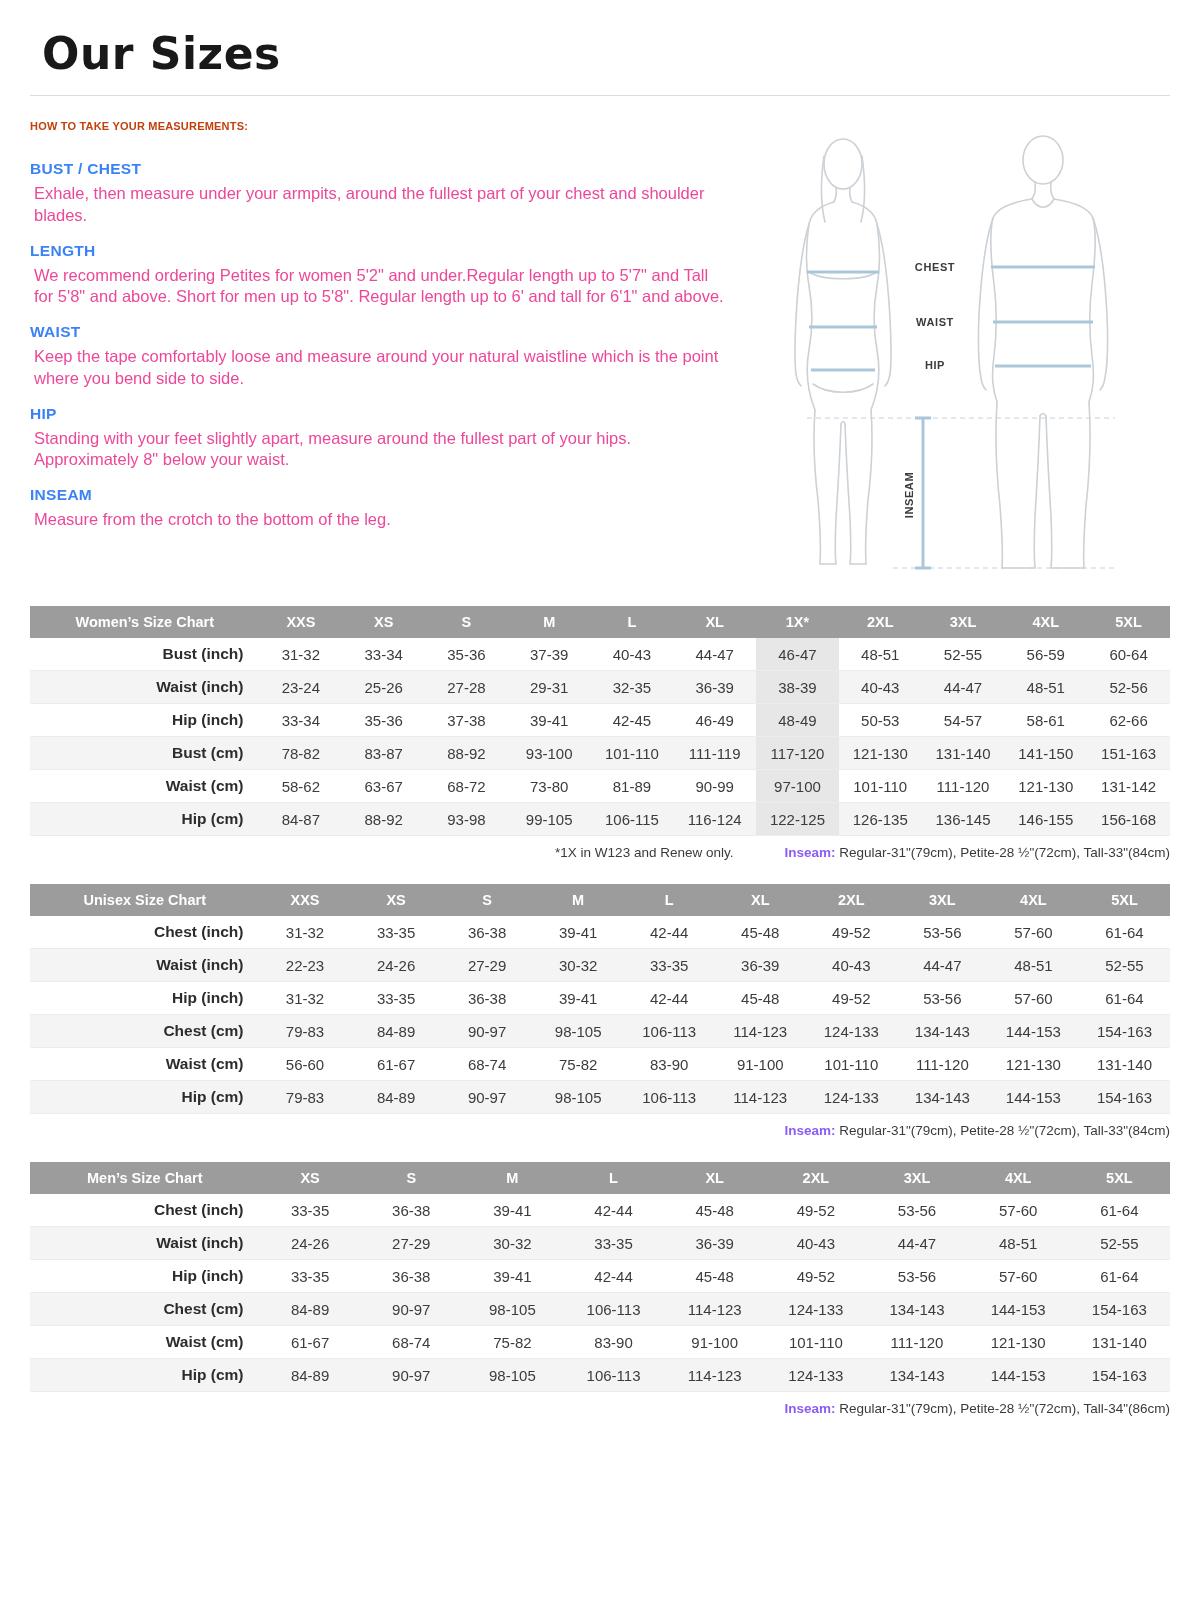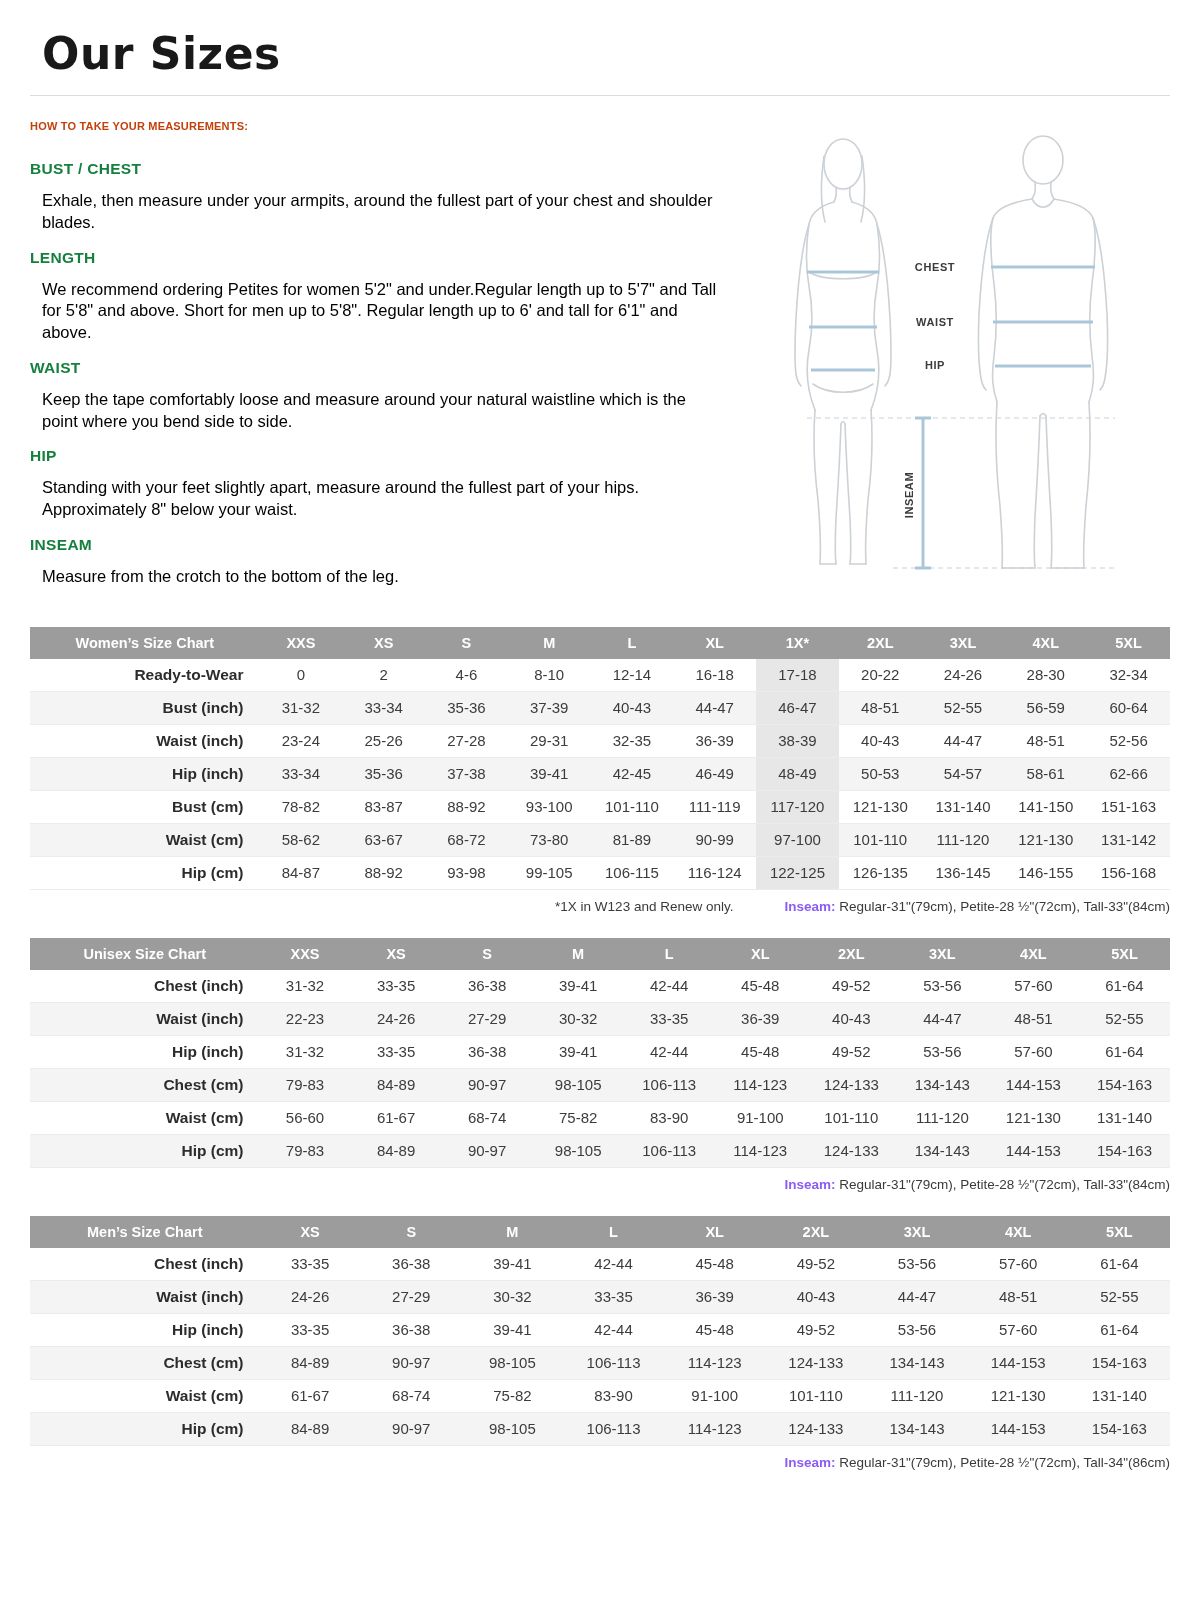--- a/index.html
+++ b/index.html
@@ -22,24 +22,24 @@
   .title-rule { border: 0; border-top: 1px solid #dcdcdc; margin: 0 0 24px; }
 
   .intro { display: flex; align-items: flex-start; }
   .text-col { width: 705px; flex: 0 0 auto; }
   .intro-heading {
     font-size: 11px; font-weight: bold; color: #c2410c;
     letter-spacing: 0.2px; margin: 0 0 28px;
   }
   .section { margin: 0 0 15px; }
   .section h3 {
-    font-size: 15.5px; font-weight: bold; color: #15803d;
+    font-size: 15.5px; font-weight: bold; color: #3b82f6;
     letter-spacing: 0.3px; margin: 0 0 5px;
   }
-  .section p { font-size: 16.5px; line-height: 1.32; color: #000000; margin: 12px; }
+  .section p { font-size: 16.5px; line-height: 1.32; color: #ec4899; margin: 4px; }
 
   .diagram { flex: 1; display: flex; justify-content: center; padding-top: 2px; align-items: flex-end; }
   .fig path, .fig ellipse { fill: none; stroke: #ccd1d6; stroke-width: 1.6; stroke-linecap: round; }
   .meas line { stroke: #a9c7d9; stroke-width: 3; }
   .dashg line { stroke: #ccd1d6; stroke-width: 1.2; stroke-dasharray: 5 4; }
   .diag-label {
     fill: #3b3b3b; font-size: 11px; font-weight: bold; letter-spacing: 0.6px;
     font-family: "Liberation Sans", sans-serif;
   }
 
@@ -181,34 +181,20 @@
           <th>XL</th>
           <th class="hi-col">1X*</th>
           <th>2XL</th>
           <th>3XL</th>
           <th>4XL</th>
           <th>5XL</th>
         </tr>
       </thead>
       <tbody>
         <tr>
-          <th class="row-label">Ready-to-Wear</th>
-          <td>0</td>
-          <td>2</td>
-          <td>4-6</td>
-          <td>8-10</td>
-          <td>12-14</td>
-          <td>16-18</td>
-          <td class="hi-col">17-18</td>
-          <td>20-22</td>
-          <td>24-26</td>
-          <td>28-30</td>
-          <td>32-34</td>
-        </tr>
-        <tr>
           <th class="row-label">Bust (inch)</th>
           <td>31-32</td>
           <td>33-34</td>
           <td>35-36</td>
           <td>37-39</td>
           <td>40-43</td>
           <td>44-47</td>
           <td class="hi-col">46-47</td>
           <td>48-51</td>
           <td>52-55</td>

